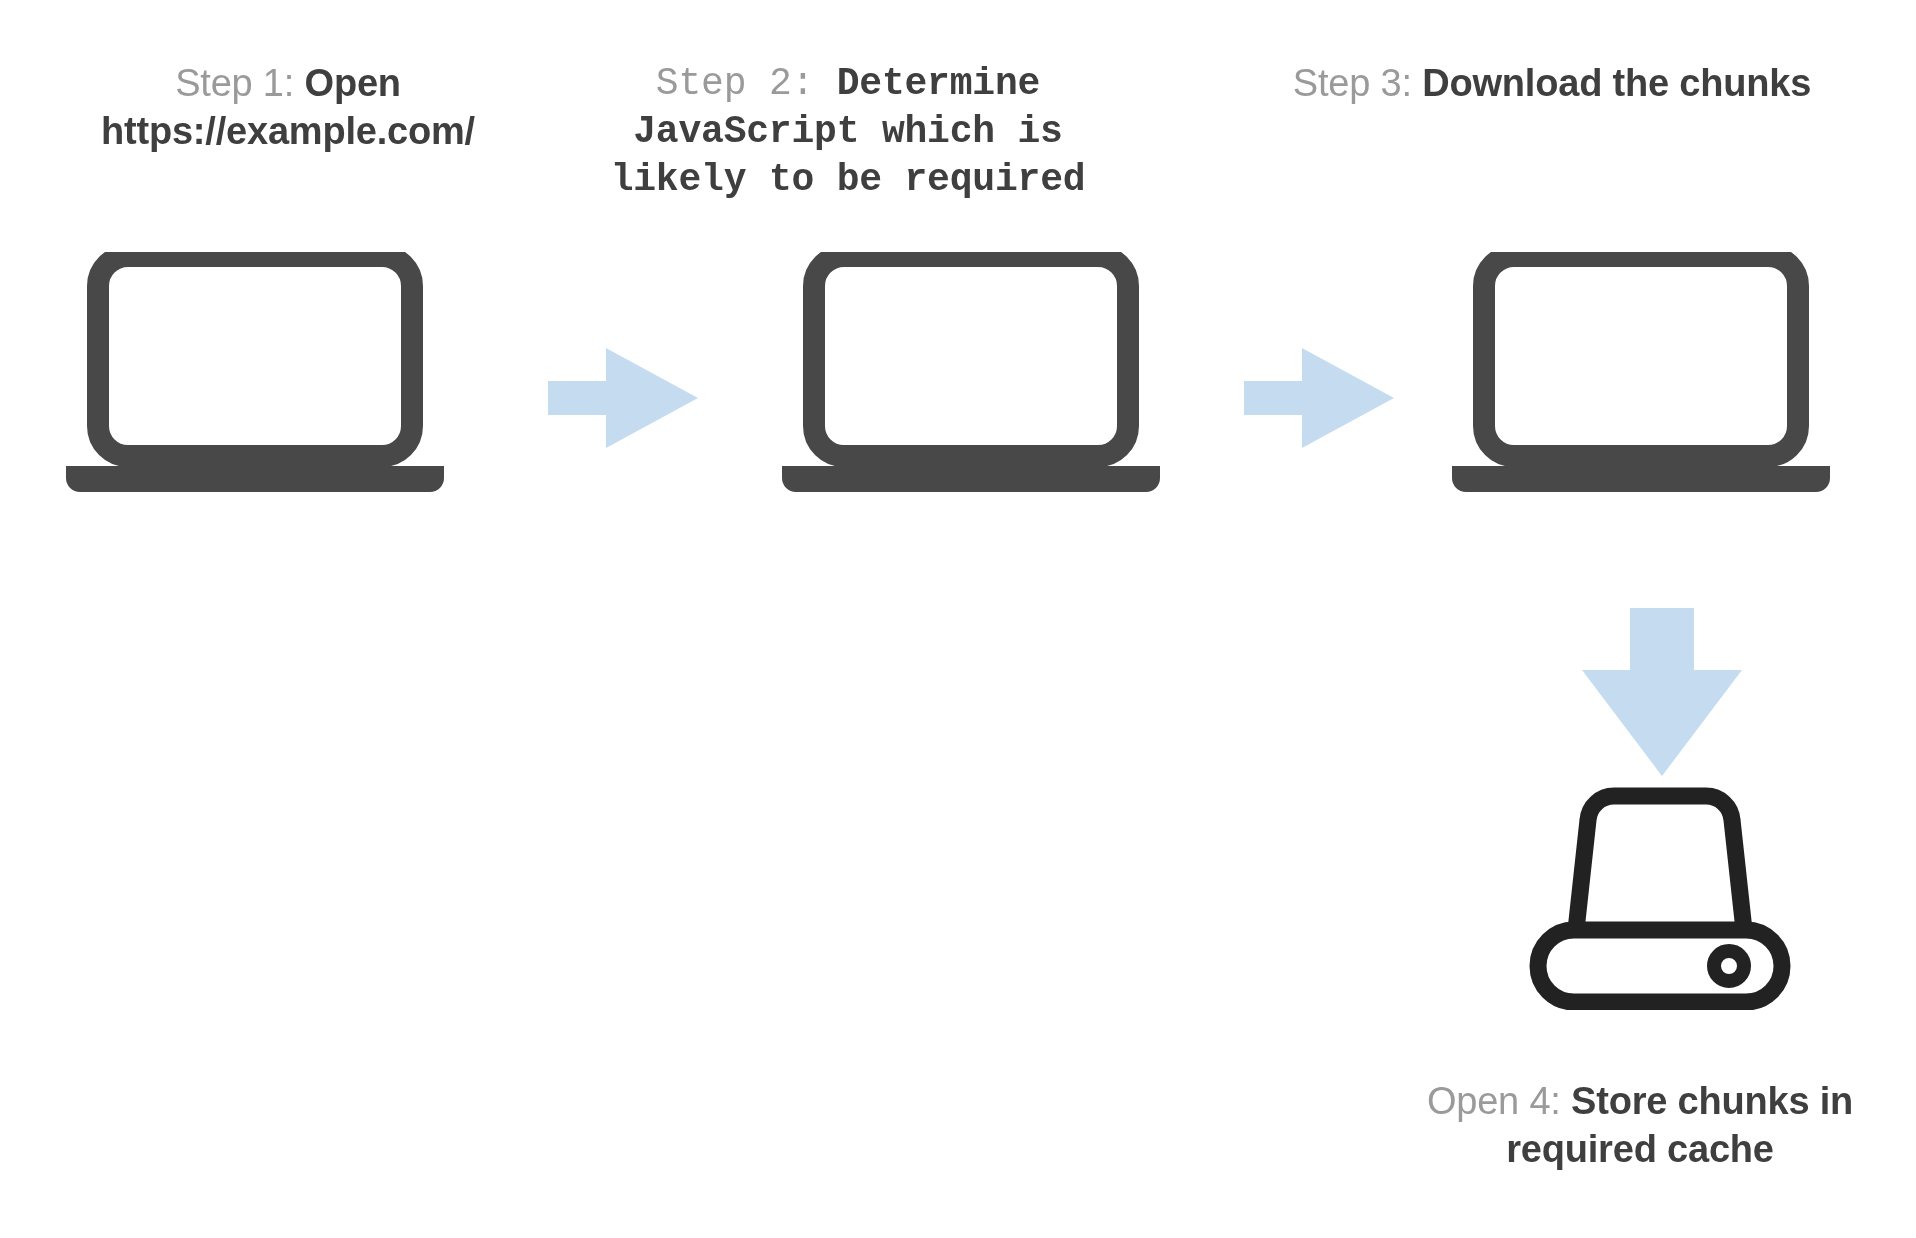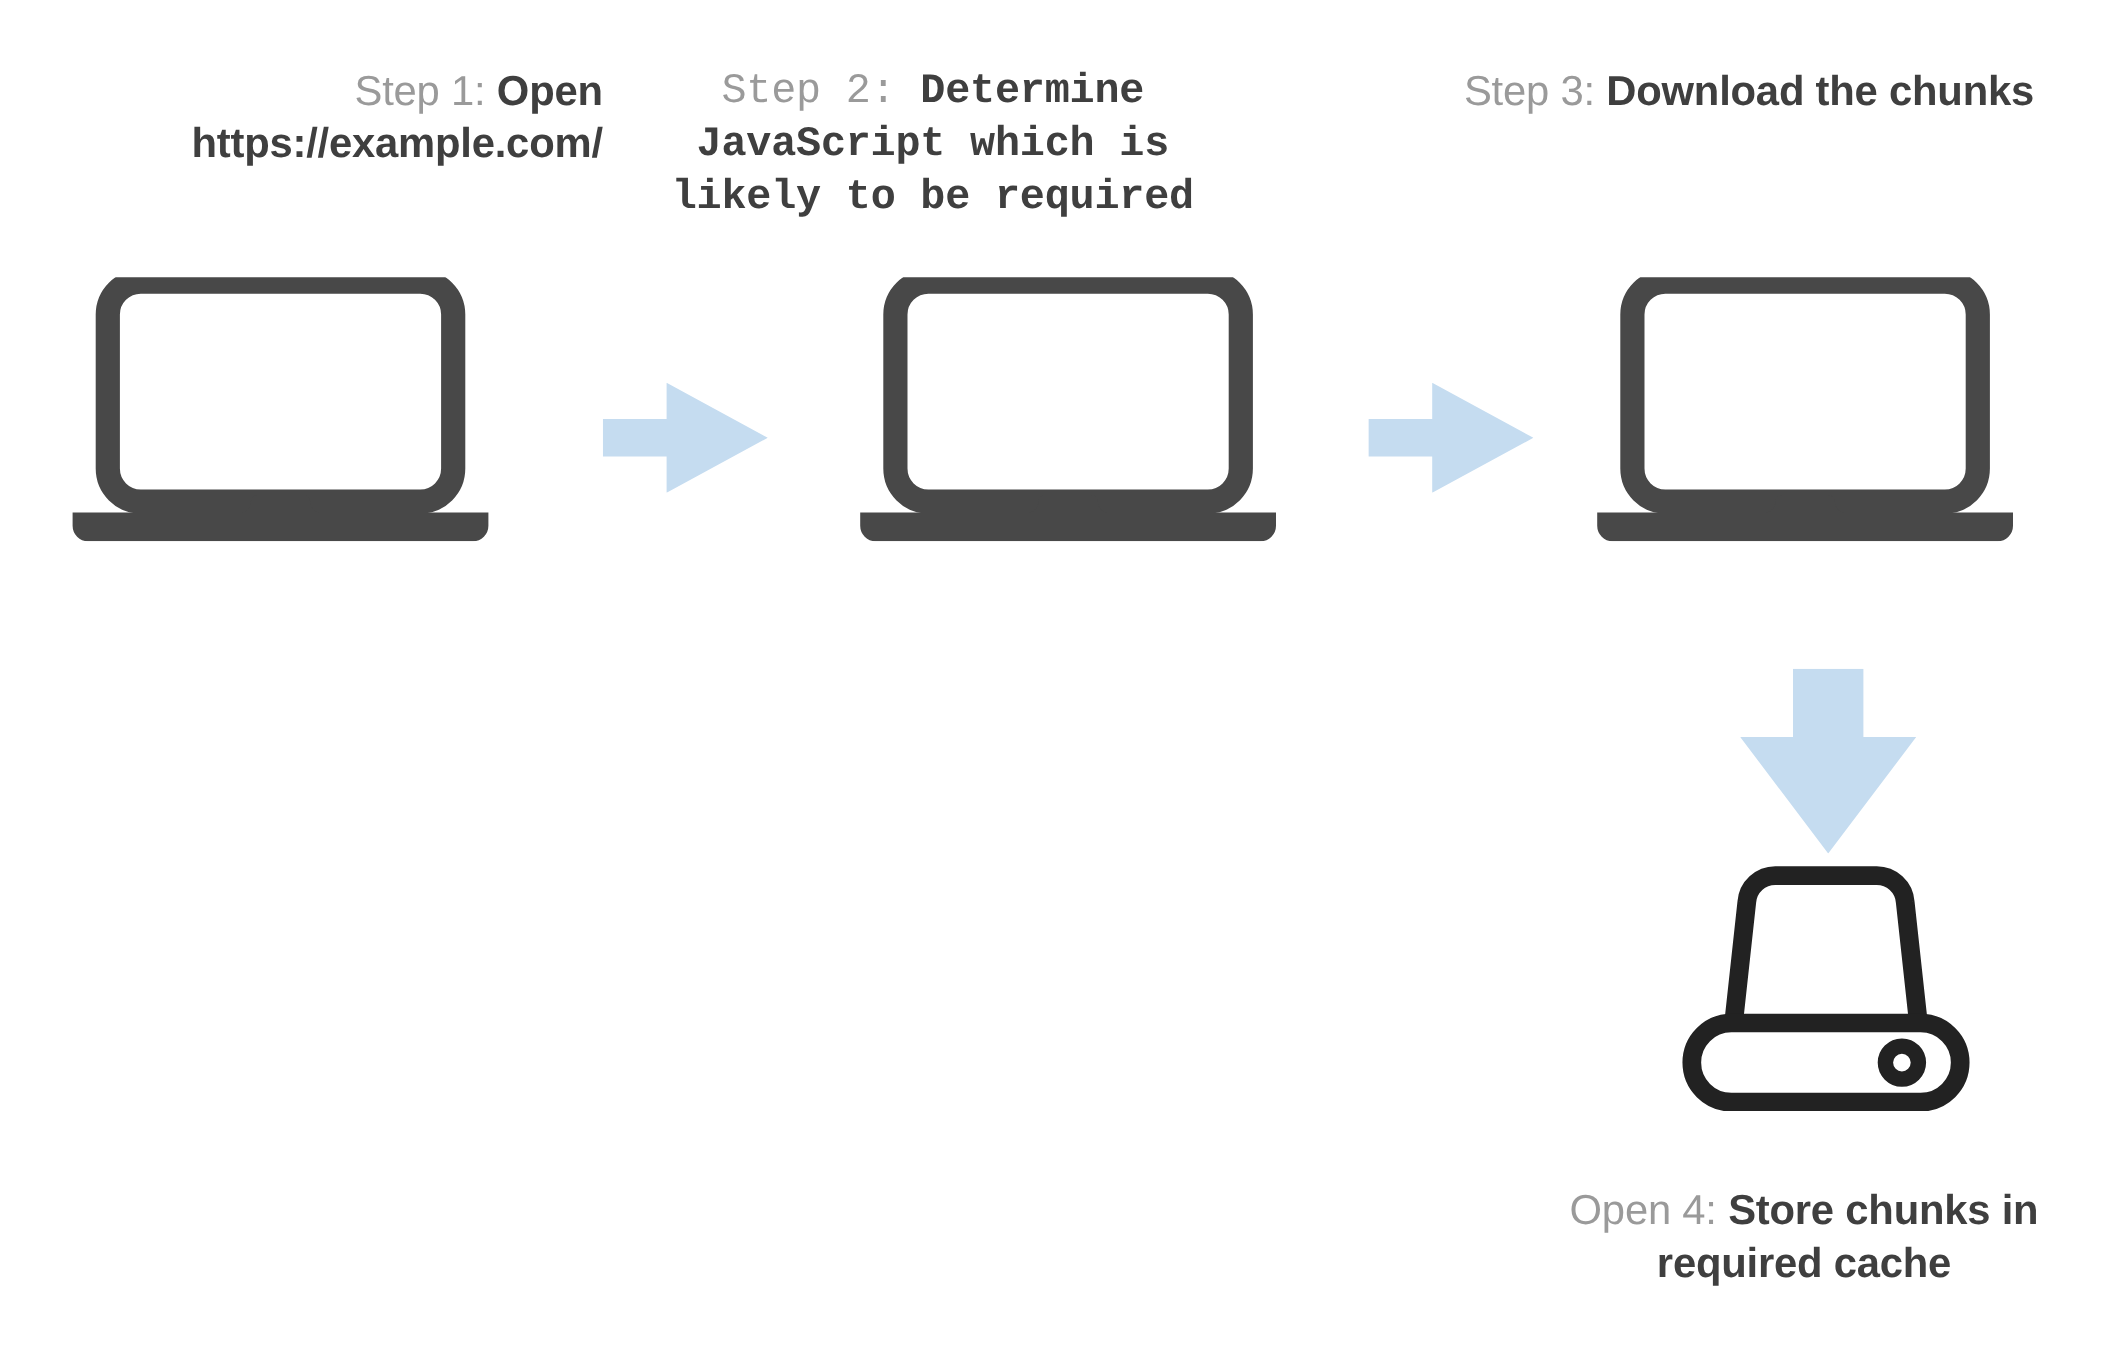--- a/index.html
+++ b/index.html
@@ -28,23 +28,23 @@
   }
   .step-label .prefix {
     color: #9a9a9a;
     font-weight: 400;
   }
   .step-label .title {
     color: #3f3f3f;
     font-weight: 700;
   }
 
-  #label-1 { left: 28px;   top: 60px;  width: 520px; text-align: right; }
+  #label-1 { left: 28px;   top: 60px;  width: 520px; }
   #label-2 { left: 588px;  top: 60px;  width: 520px; font-family: Liberation Mono, monospace; }
-  #label-3 { left: 1330px; top: 60px;  width: 520px; }
+  #label-3 { left: 1292px; top: 60px;  width: 520px; }
   #label-4 { left: 1380px; top: 1078px; width: 520px; }
 
   
   .icon-slot {
     position: absolute;
   }
   .laptop-1 { left: 62px;   top: 252px; width: 420px; height: 240px; }
   .laptop-2 { left: 778px;  top: 252px; width: 420px; height: 240px; }
   .laptop-3 { left: 1448px; top: 252px; width: 420px; height: 240px; }
 

